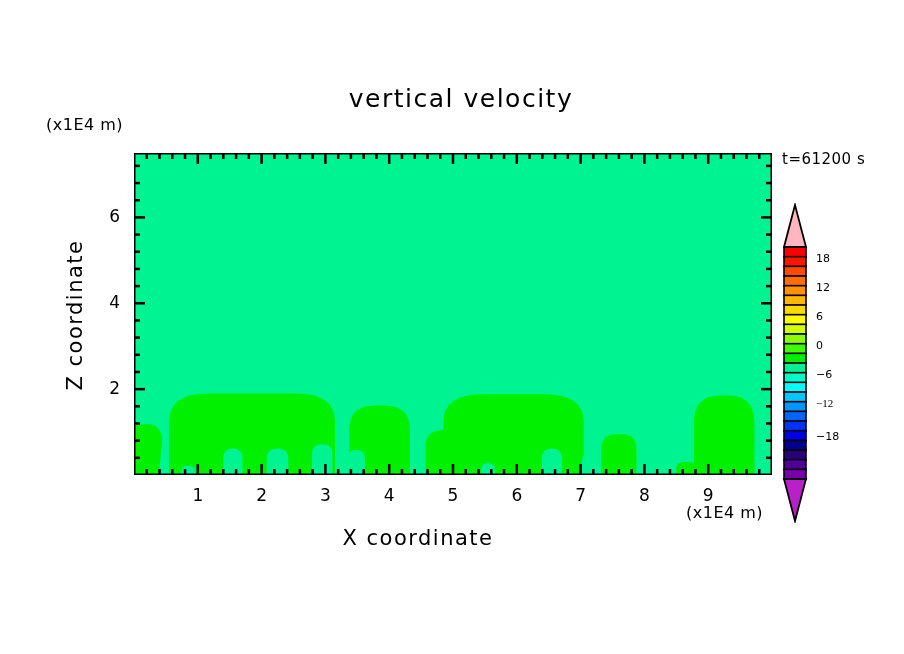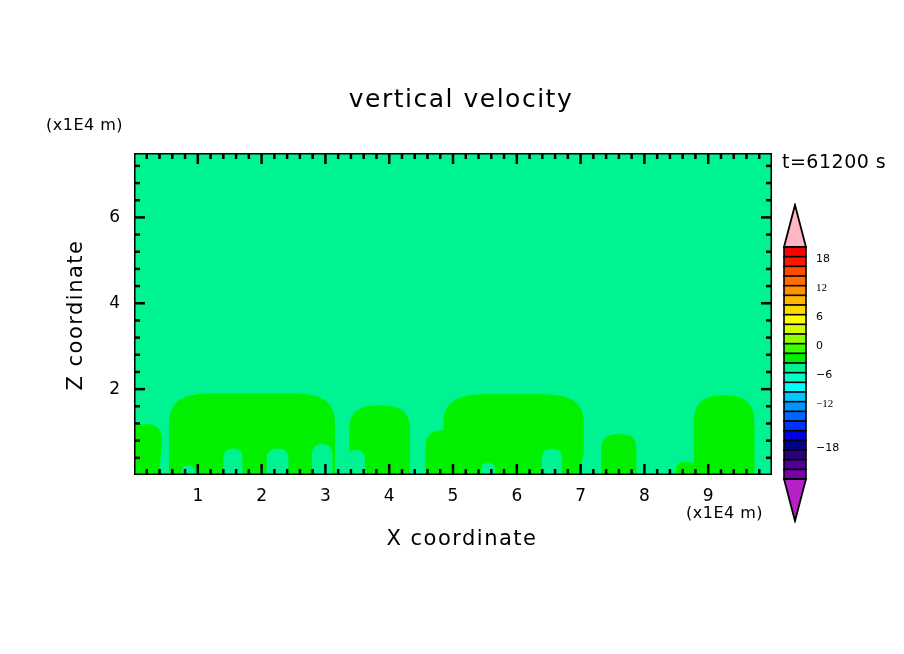--- a/index.html
+++ b/index.html
@@ -42,31 +42,30 @@
   }
   #x-unit-label {
     left: 686px;
     top: 503px;
     font-size: 16px;
     letter-spacing: 0.5px;
   }
   #time-label {
     left: 782px;
     top: 150px;
-    font-size: 19px;
+    font-size: 15px;
     letter-spacing: 0.5px;
   }
   #x-axis-title {
     left: 0;
     top: 526px;
     width: 836px;
     text-align: center;
     font-size: 21px;
     letter-spacing: 1.5px;
-    padding-left: 44px;
   }
   #y-axis-title {
     left: -35px;
     top: 303px;
     width: 220px;
     text-align: center;
     font-size: 21px;
     letter-spacing: 1.5px;
     transform: rotate(-90deg);
     transform-origin: center center;
@@ -305,25 +304,25 @@
       <div class="txt tick-text" style="left: 486.8px; top: 485px; width: 60px;">6</div>
       <div class="txt tick-text" style="left: 550.6px; top: 485px; width: 60px;">7</div>
       <div class="txt tick-text" style="left: 614.4px; top: 485px; width: 60px;">8</div>
       <div class="txt tick-text" style="left: 678.2px; top: 485px; width: 60px;">9</div>
       <div class="txt tick-text" style="left: 86px; top: 378.133px; width: 34px; text-align: right;">2</div>
       <div class="txt tick-text" style="left: 86px; top: 292.267px; width: 34px; text-align: right;">4</div>
       <div class="txt tick-text" style="left: 86px; top: 206.4px; width: 34px; text-align: right;">6</div>
     </div>
   <div id="cbar-label-layer">
       <div class="txt cb-text" style="left: 816px; top: 251.5px;">18</div>
-      <div class="txt cb-text" style="left: 816px; top: 280.5px; font-family: Liberation Serif, serif;">12</div>
+      <div class="txt cb-text" style="left: 816px; top: 280.5px;">12</div>
       <div class="txt cb-text" style="left: 816px; top: 309.5px;">6</div>
       <div class="txt cb-text" style="left: 816px; top: 338.5px;">0</div>
       <div class="txt cb-text" style="left: 816px; top: 367.5px;">−6</div>
       <div class="txt cb-text" style="left: 816px; top: 396.5px; font-family: Liberation Serif, serif;">−12</div>
-      <div class="txt cb-text" style="left: 816px; top: 441px;">−18</div>
+      <div class="txt cb-text" style="left: 816px; top: 430px;">−18</div>
     </div>
 
   <div class="txt" id="x-unit-label">(x1E4 m)</div>
   <div class="txt" id="x-axis-title">X coordinate</div>
   <div class="txt" id="y-axis-title">Z coordinate</div>
 
 </div>
 
 </body></html>

